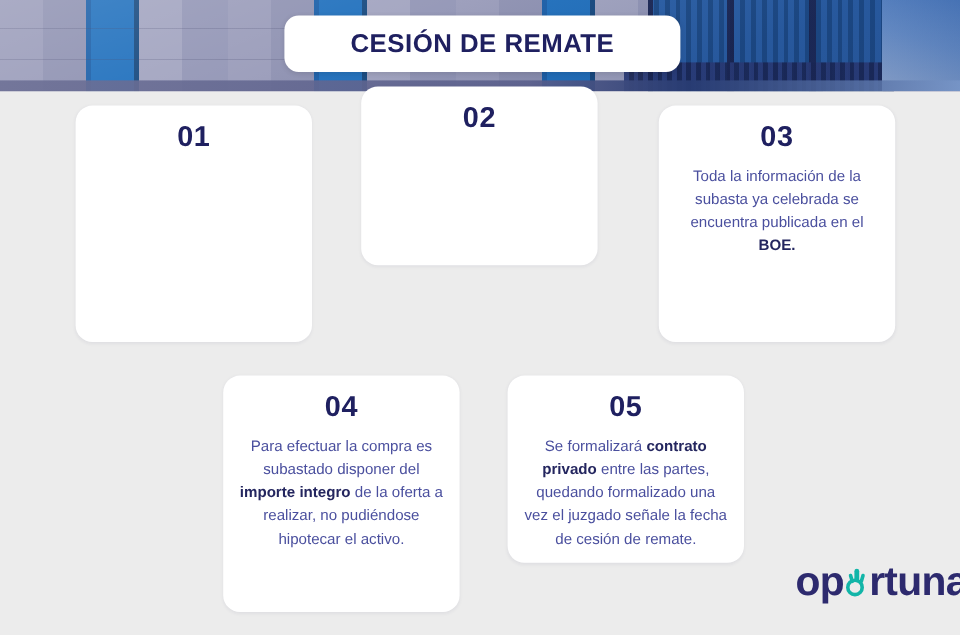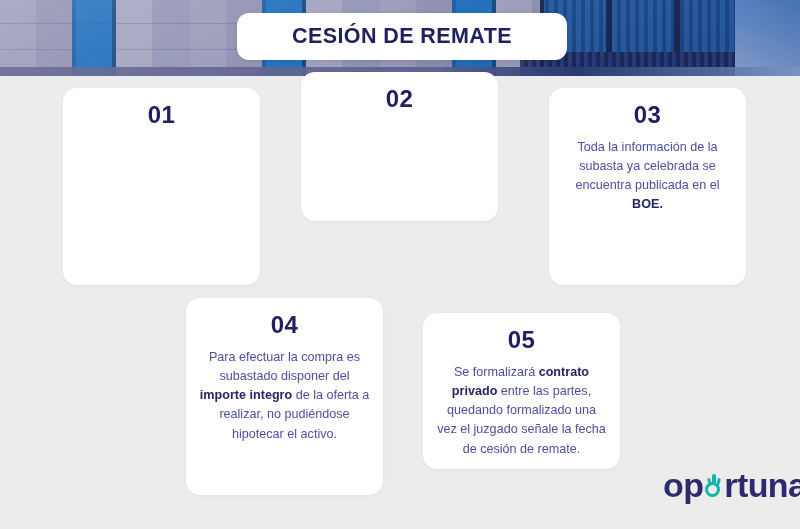--- a/index.html
+++ b/index.html
@@ -154,21 +154,21 @@
     color: #4a4f9e;
   }
   .card .body b {
     color: #24265f;
     font-weight: bold;
   }
 
   #card-1 { left: 63px;  top: 88px;  width: 197px; height: 197px; }
   #card-2 { left: 301px; top: 72px;  width: 197px; height: 149px; }
   #card-3 { left: 549px; top: 88px;  width: 197px; height: 197px; }
-  #card-4 { left: 186px; top: 298px; width: 197px; height: 197px; }
+  #card-4 { left: 186px; top: 313px; width: 197px; height: 197px; }
   #card-5 { left: 423px; top: 313px; width: 197px; height: 156px; }
 
   
   #logo {
     position: absolute;
     left: 663px; top: 470px;
     display: flex;
     align-items: center;
     height: 30px;
   }

